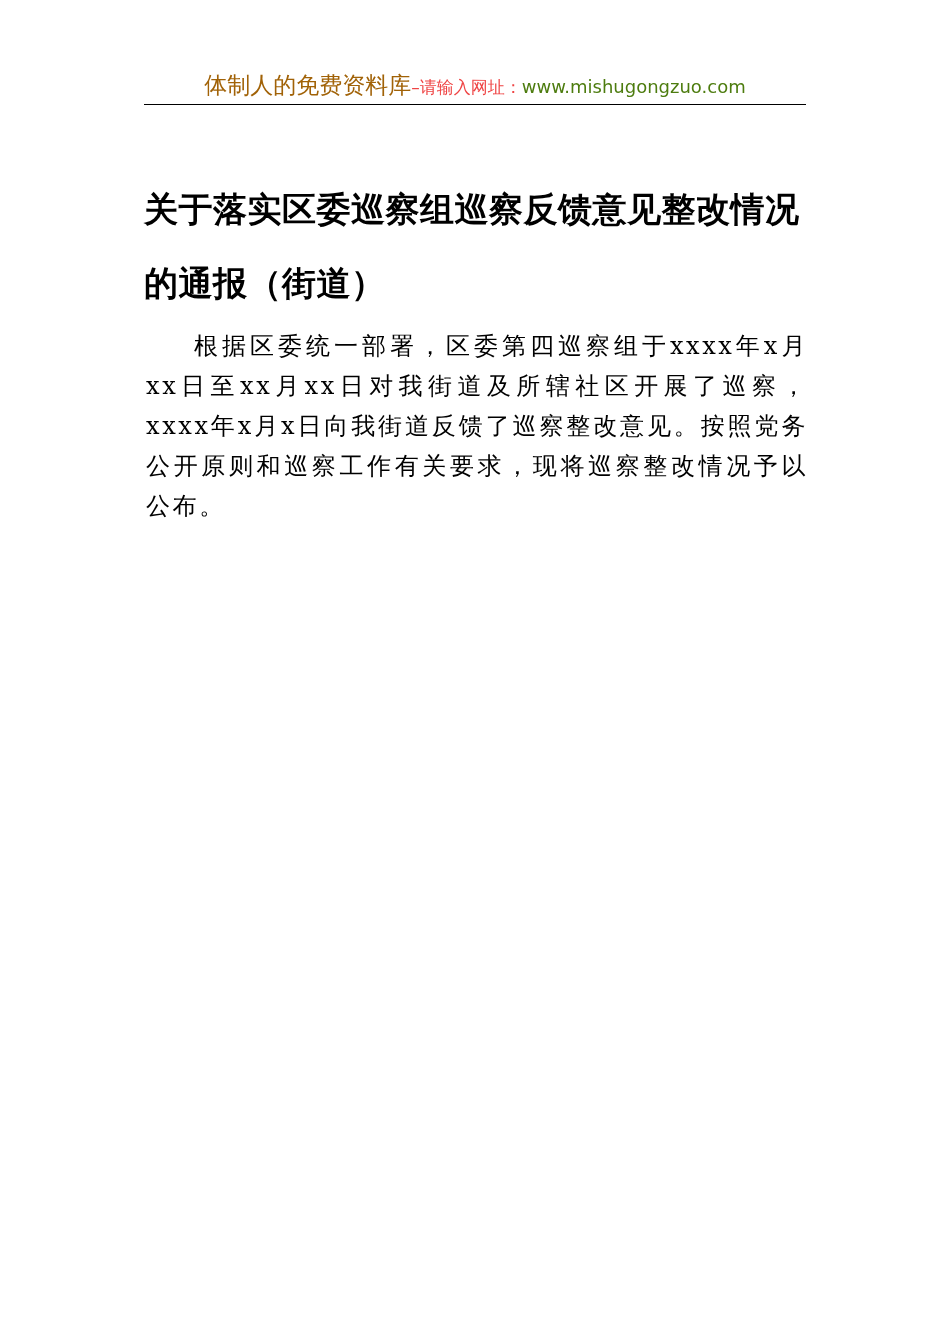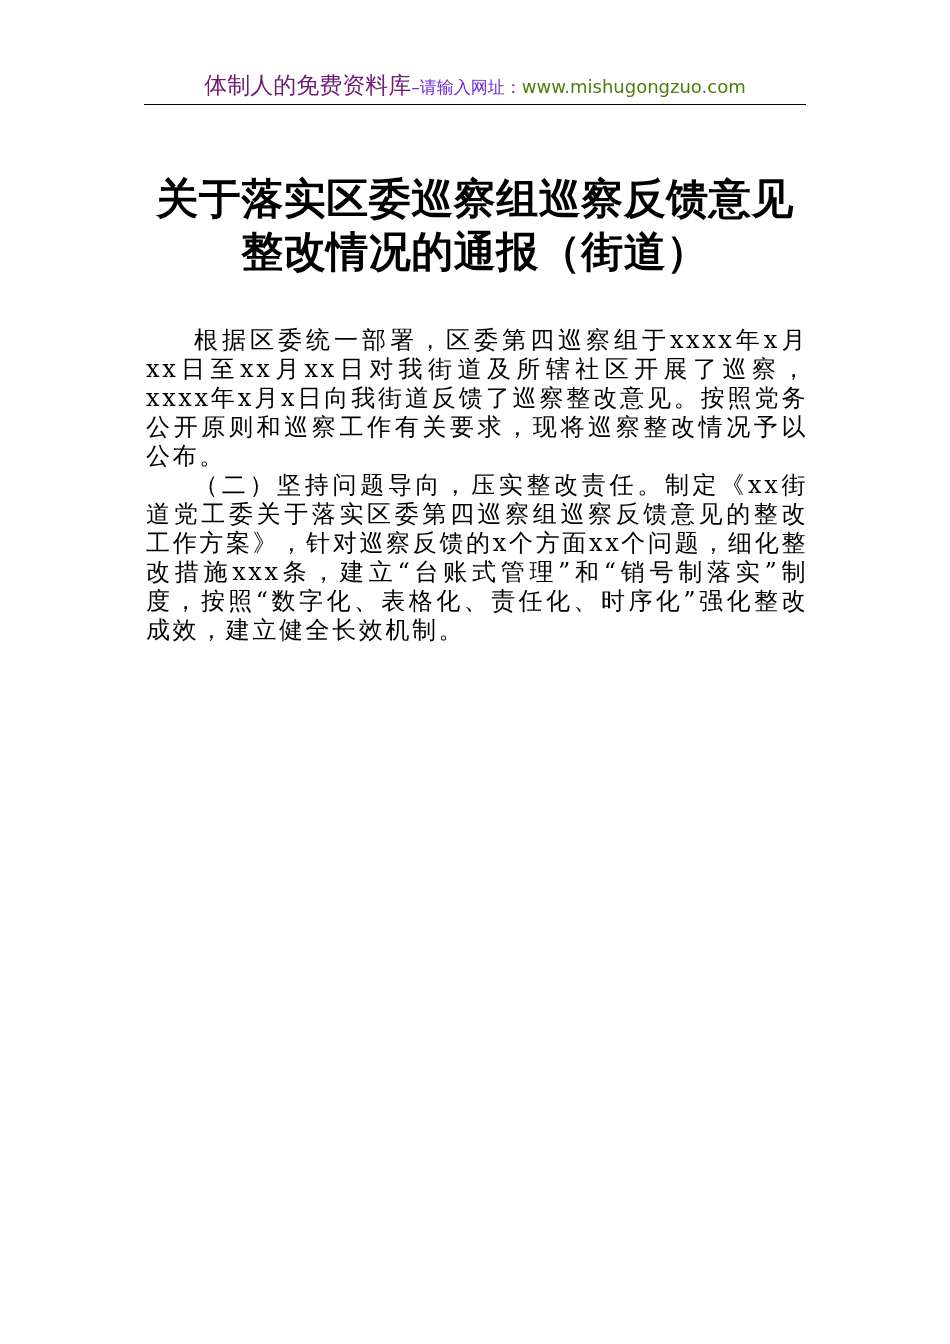--- a/index.html
+++ b/index.html
@@ -21,58 +21,58 @@
       top: 70px;
       width: 662px;
       height: 34px;
       border-bottom: 1.5px solid #000000;
       text-align: center;
       white-space: nowrap;
     }
     .header-brand {
       font-family: "DejaVu Sans", "Liberation Sans", sans-serif;
       font-size: 23px;
-      color: #701a75;
+      color: #a16207;
       vertical-align: baseline;
     }
     .header-prompt {
       font-family: "DejaVu Sans", "Liberation Sans", sans-serif;
       font-size: 17px;
-      color: #6d28d9;
+      color: #ef4444;
       vertical-align: baseline;
     }
     .header-url {
       font-family: "DejaVu Sans", "Liberation Sans", sans-serif;
       font-size: 18px;
       color: #4d7c0f;
       vertical-align: baseline;
     }
     .doc-title {
       position: absolute;
       left: 144px;
       top: 172px;
       width: 662px;
       margin: 0;
-      text-align: center;
+      text-align: left;
       font-family: "DejaVu Serif", "Liberation Serif", serif;
       font-weight: bold;
-      font-size: 42px;
-      line-height: 53px;
+      font-size: 34px;
+      line-height: 74px;
       letter-spacing: 0.5px;
     }
     .doc-body {
       position: absolute;
       left: 146px;
       top: 326px;
       width: 662px;
     }
     .para {
       margin: 0;
       font-size: 24px;
-      line-height: 29px;
+      line-height: 40px;
       text-indent: 48px;
       text-align: justify;
       letter-spacing: 2.6px;
     }
     .section-heading {
       margin: 0;
       font-family: "DejaVu Sans", "Liberation Sans", sans-serif;
       font-weight: bold;
       font-size: 23.5px;
       line-height: 44.5px;
@@ -84,14 +84,13 @@
 <body>
 
 <div class="page-header">
   <span class="header-brand">体制人的免费资料库</span><span class="header-prompt">–请输入网址：</span><span class="header-url">www.mishugongzuo.com</span>
 </div>
 
 <h1 class="doc-title">关于落实区委巡察组巡察反馈意见整改情况的通报（街道）</h1>
 
 <div class="doc-body">
   <p class="para">根据区委统一部署，区委第四巡察组于xxxx年x月xx日至xx月xx日对我街道及所辖社区开展了巡察，xxxx年x月x日向我街道反馈了巡察整改意见。按照党务公开原则和巡察工作有关要求，现将巡察整改情况予以公布。</p>
-  <p class="para">（二）坚持问题导向，压实整改责任。制定《xx街道党工委关于落实区委第四巡察组巡察反馈意见的整改工作方案》，针对巡察反馈的x个方面xx个问题，细化整改措施xxx条，建立“台账式管理”和“销号制落实”制度，按照“数字化、表格化、责任化、时序化”强化整改成效，建立健全长效机制。</p>
 </div>
 
 </body></html>

